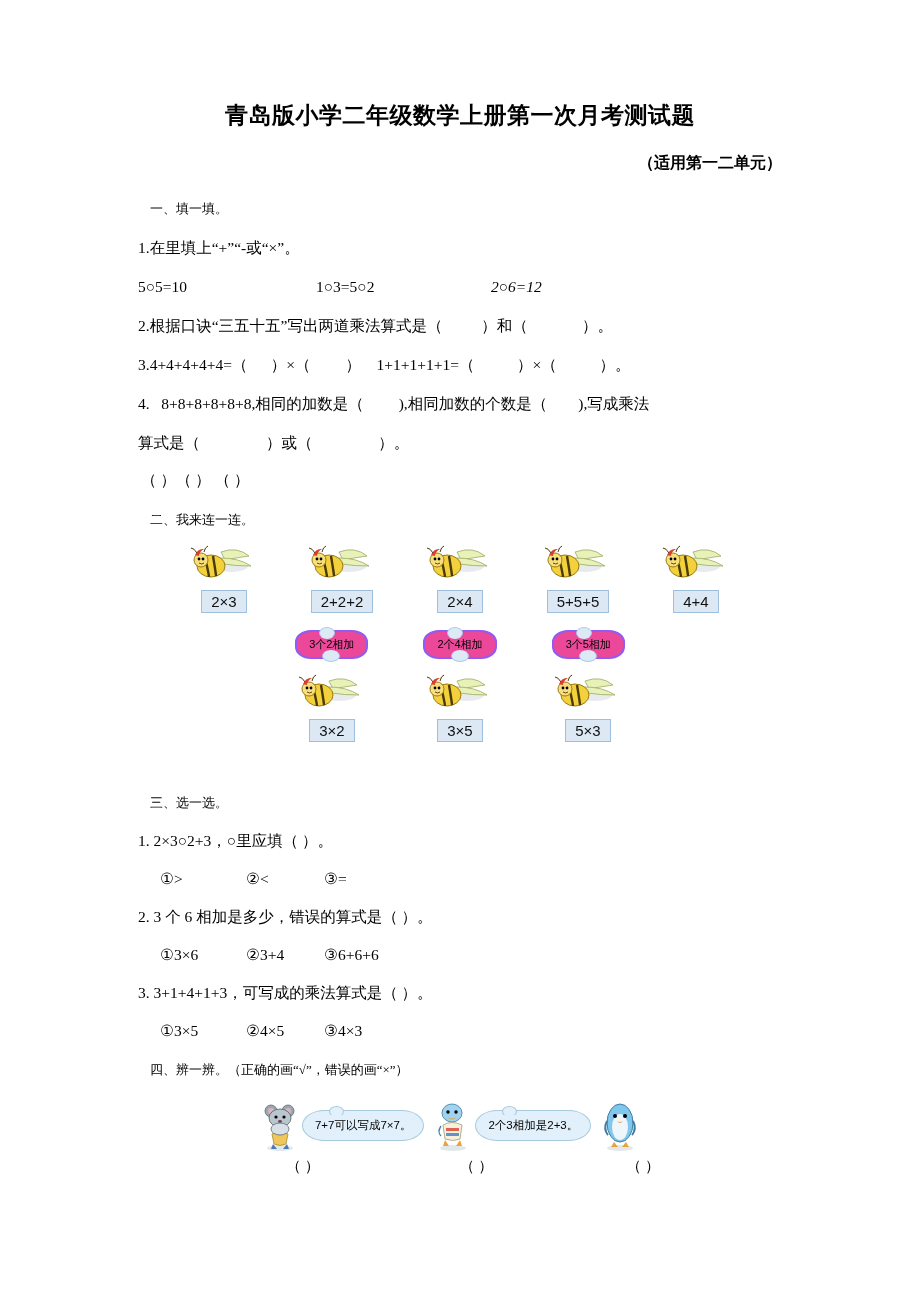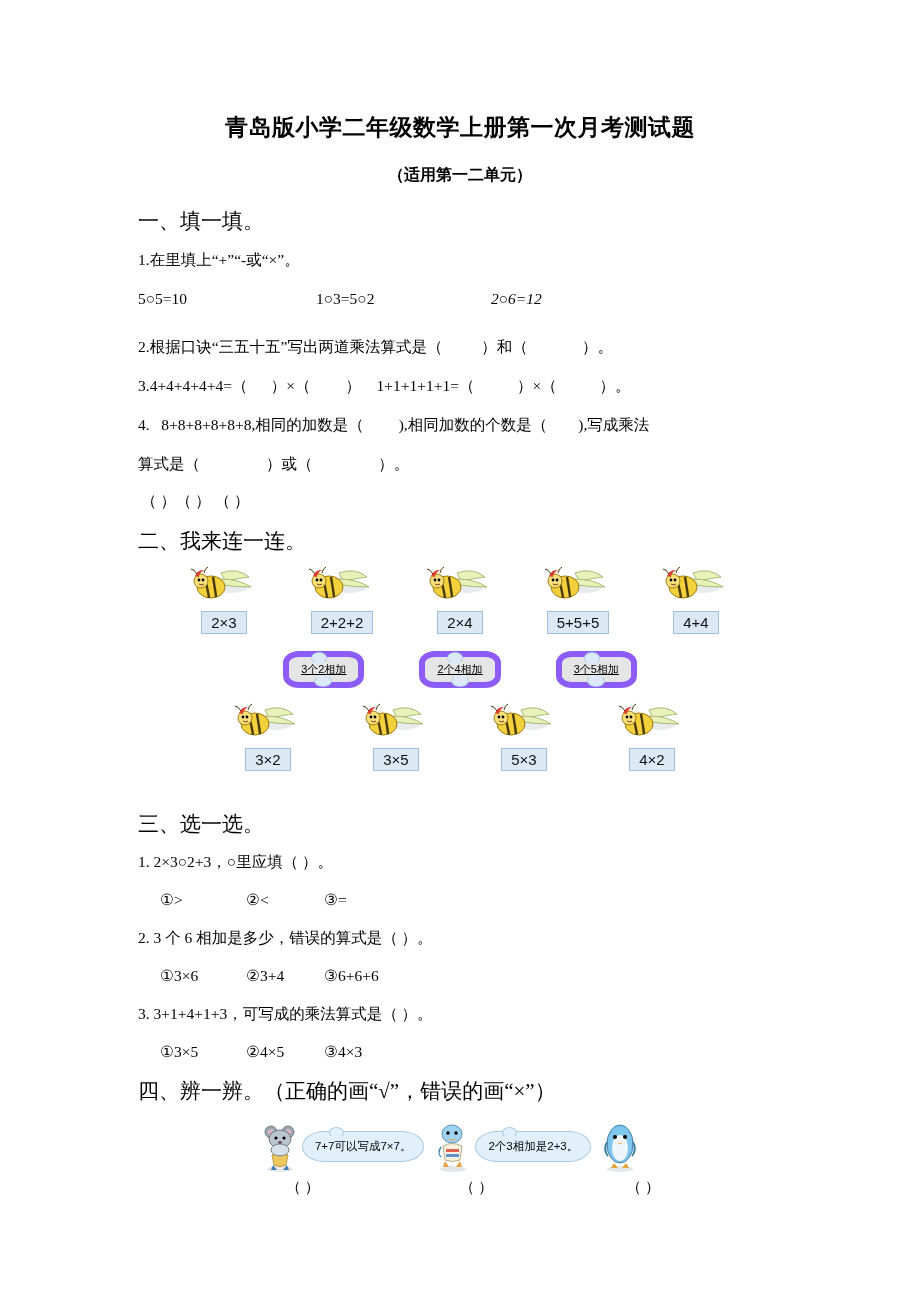--- a/index.html
+++ b/index.html
@@ -20,44 +20,44 @@
     height: 1302px;
     box-sizing: border-box;
     padding: 100px 138px 40px 138px;
     position: relative;
   }
   .title {
     text-align: center;
     font-size: 23px;
     font-weight: bold;
     letter-spacing: 0.5px;
-    margin: 12px 0 22px 0;
+    margin: 0 0 22px 0;
   }
   .subtitle {
-    text-align: center;
+    text-align: right;
     font-size: 16px;
     font-weight: bold;
     margin: 0 0 20px 0;
   }
   .line {
     font-size: 15.5px;
     line-height: 30px;
     margin: 0 0 9px 0;
     white-space: pre-wrap;
   }
   .section-head {
-    font-size: 21px;
+    font-size: 13px;
     line-height: 30px;
-    margin: 0 0 9px 0;
+    margin: 0 0 9px 12px;
   }
   .cols {
     display: flex;
     font-size: 15.5px;
     line-height: 30px;
-    margin-bottom: 18px;
+    margin-bottom: 9px;
   }
   .cols .c1 { width: 178px; }
   .cols .c2 { width: 175px; }
   .cols .c3 { flex: 1; font-style: italic; }
   .indent-opts {
     font-size: 15.5px;
     line-height: 30px;
     margin: 0 0 9px 0;
     padding-left: 22px;
     display: flex;
@@ -115,29 +115,28 @@
     color: #111;
     white-space: nowrap;
   }
   .cloud-row {
     display: flex;
     justify-content: center;
     gap: 55px;
     margin: 17px 0 14px 0;
   }
   .cloud {
-    background: #e5e5e5;
+    background: #ec4899;
     border-radius: 16px/12px;
-    border: 6px solid #8b5cf6;
+    border: 2px solid #8b5cf6;
     font-size: 11px;
     font-family: "Liberation Sans", sans-serif;
     padding: 5px 12px;
     position: relative;
     white-space: nowrap;
-    text-decoration: underline;
   }
   .cloud:before, .cloud:after {
     content: "";
     position: absolute;
     background: #dbeaf6;
     border: 1px solid #aecbe3;
     border-radius: 50%;
   }
   .cloud:before {
     width: 14px; height: 10px; top: -5px; left: 22px;
@@ -406,40 +405,20 @@
             <circle cx="10" cy="16" r="7" fill="#f7e07a" stroke="#9b7c14" stroke-width="1"></circle>
             <path d="M4 11 q3 -7 9 -6 q-5 3 -5 7 z" fill="#e03b2f"></path>
             <circle cx="8" cy="15" r="1.4" fill="#000"></circle>
             <circle cx="12" cy="15" r="1.4" fill="#000"></circle>
             <path d="M8 19 q3 2 5 0" stroke="#7a3b10" stroke-width="1" fill="none"></path>
             <path d="M6 9 q-3 -5 -6 -5" stroke="#4a3a08" stroke-width="1" fill="none"></path>
             <path d="M13 8 q1 -5 4 -6" stroke="#4a3a08" stroke-width="1" fill="none"></path>
           </svg>
         </div>
         <div class="tag">5×3</div>
-      </div>
-      <div class="bee-cell">
-        <div class="bee">
-          <svg class="svgwrap" viewBox="0 0 66 44" width="66" height="44" xmlns="http://www.w3.org/2000/svg">
-            <ellipse cx="40" cy="22" rx="17" ry="6" fill="#cfd8dc" opacity="0.5"></ellipse>
-            <path d="M30 8 Q46 2 58 12 Q44 14 34 16 Z" fill="#e8f1b8" stroke="#9aab62" stroke-width="0.8"></path>
-            <path d="M30 14 Q48 14 60 22 Q44 22 33 20 Z" fill="#e8f1b8" stroke="#9aab62" stroke-width="0.8"></path>
-            <ellipse cx="20" cy="22" rx="14" ry="11" fill="#f2d13c" stroke="#9b7c14" stroke-width="1"></ellipse>
-            <path d="M14 13 q4 18 4 20" stroke="#4a3a08" stroke-width="2.4" fill="none"></path>
-            <path d="M22 12 q3 18 3 20" stroke="#4a3a08" stroke-width="2.4" fill="none"></path>
-            <circle cx="10" cy="16" r="7" fill="#f7e07a" stroke="#9b7c14" stroke-width="1"></circle>
-            <path d="M4 11 q3 -7 9 -6 q-5 3 -5 7 z" fill="#e03b2f"></path>
-            <circle cx="8" cy="15" r="1.4" fill="#000"></circle>
-            <circle cx="12" cy="15" r="1.4" fill="#000"></circle>
-            <path d="M8 19 q3 2 5 0" stroke="#7a3b10" stroke-width="1" fill="none"></path>
-            <path d="M6 9 q-3 -5 -6 -5" stroke="#4a3a08" stroke-width="1" fill="none"></path>
-            <path d="M13 8 q1 -5 4 -6" stroke="#4a3a08" stroke-width="1" fill="none"></path>
-          </svg>
-        </div>
-        <div class="tag">4×2</div>
       </div>
     </div>
 
   </div>
 
   <div class="section-head">三、选一选。</div>
 
   <div class="small-line">1. 2×3○2+3，○里应填（      ）。</div>
   <div class="indent-opts">
     <span class="opt-a">①&gt;</span>

